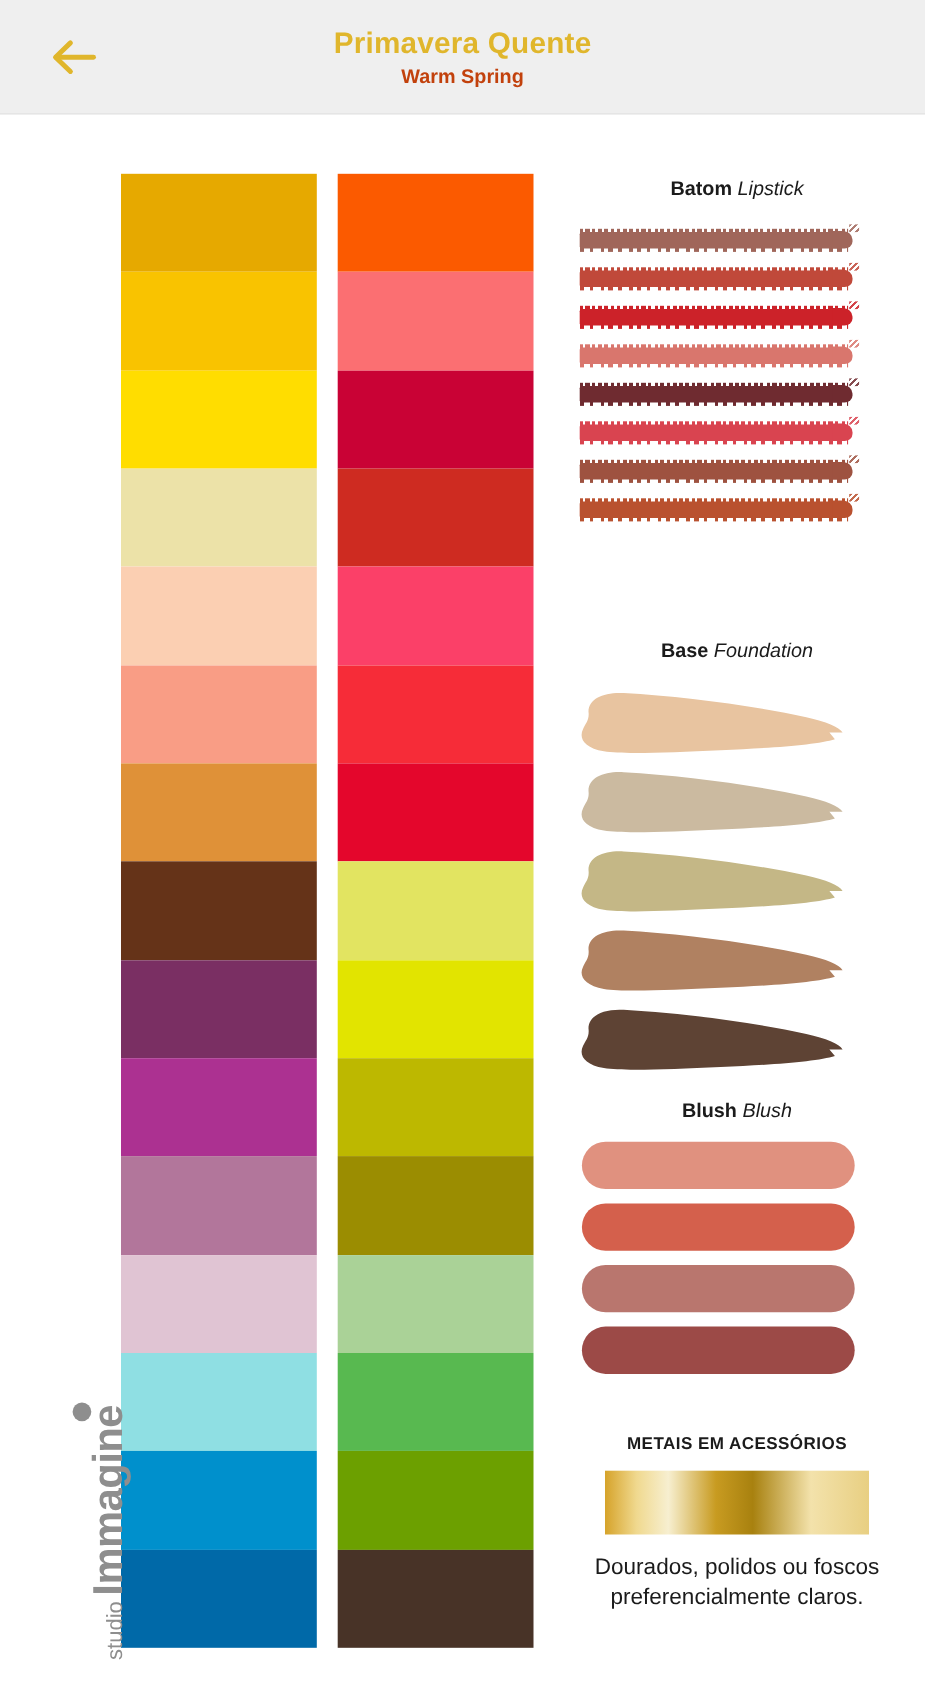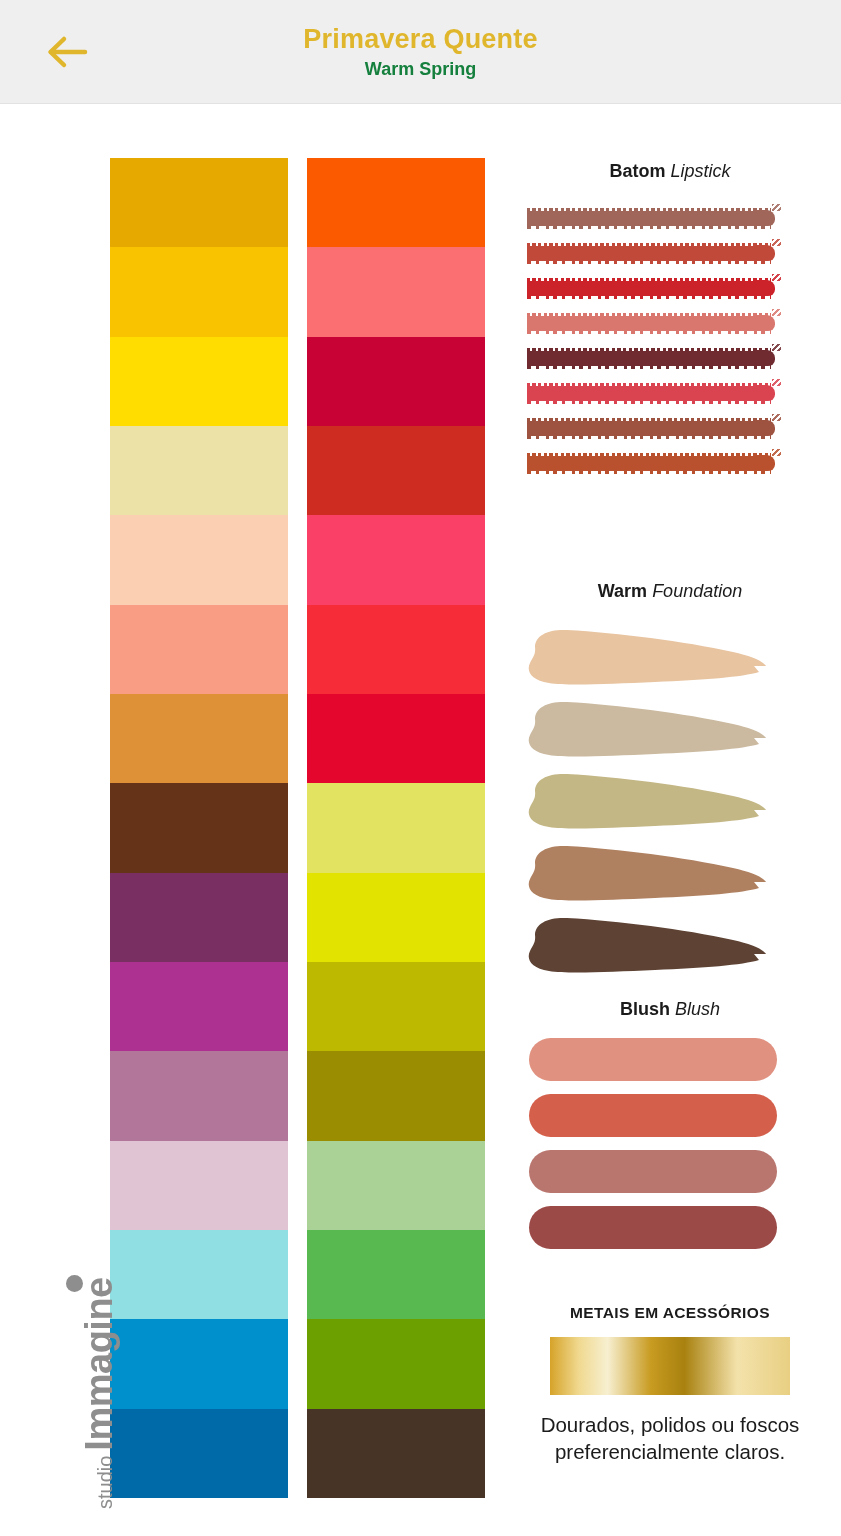--- a/index.html
+++ b/index.html
@@ -48,21 +48,21 @@
   .title-main {
     font-size: 27px;
     font-weight: bold;
     color: #e0b62c;
     letter-spacing: .2px;
     line-height: 34px;
   }
   .title-sub {
     font-size: 18px;
     font-weight: bold;
-    color: #15803d;
+    color: #c2410c;
     line-height: 24px;
     margin-top: 1px;
   }
 
   
   .palette-col {
     position: absolute;
     top: 158px;
     width: 178px;
     height: 1340px;
@@ -337,21 +337,21 @@
         <div class="lip-stroke">
           <div class="body" style="background: rgb(185, 81, 47);"></div>
           <div class="rag-top" style="background: repeating-linear-gradient(90deg, rgb(185, 81, 47) 0px, rgb(185, 81, 47) 3px, transparent 3px, transparent 5px, rgb(185, 81, 47) 5px, rgb(185, 81, 47) 9px, transparent 9px, transparent 11px, rgb(185, 81, 47) 11px, rgb(185, 81, 47) 14px, transparent 14px, transparent 17px);"></div>
           <div class="rag-bot" style="background: repeating-linear-gradient(90deg, rgb(185, 81, 47) 0px, rgb(185, 81, 47) 4px, transparent 4px, transparent 9px, rgb(185, 81, 47) 9px, rgb(185, 81, 47) 12px, transparent 12px, transparent 19px, rgb(185, 81, 47) 19px, rgb(185, 81, 47) 22px, transparent 22px, transparent 26px);"></div>
           <div class="tail" style="background: rgb(185, 81, 47);"></div>
           <div class="spec" style="background: repeating-linear-gradient(135deg, rgb(185, 81, 47) 0px, rgb(185, 81, 47) 2px, transparent 2px, transparent 4px);"></div>
         </div>
       </div>
 
     <div class="sec-title" style="position:absolute; left:0; top:420px; width:330px;">
-      <span class="pt">Warm</span><span class="en">Foundation</span>
+      <span class="pt">Base</span><span class="en">Foundation</span>
     </div>
     <div class="foundation-group" id="foundation-group">
         <div class="fnd-row">
           <svg width="250" height="66" viewBox="0 0 250 66">
             <path d="M12,22 C12,10 26,4 44,5 C96,8 160,16 210,27 C228,31 240,36 243,41 L231,41 L236,47 C220,52 180,55 132,57 C86,59 44,61 26,58 C8,55 3,46 7,38 C9,33 13,30 12,22 Z" fill="#e8c4a0"></path>
           </svg>
         </div>
         <div class="fnd-row">
           <svg width="250" height="66" viewBox="0 0 250 66">
             <path d="M12,22 C12,10 26,4 44,5 C96,8 160,16 210,27 C228,31 240,36 243,41 L231,41 L236,47 C220,52 180,55 132,57 C86,59 44,61 26,58 C8,55 3,46 7,38 C9,33 13,30 12,22 Z" fill="#cbbaa0"></path>

